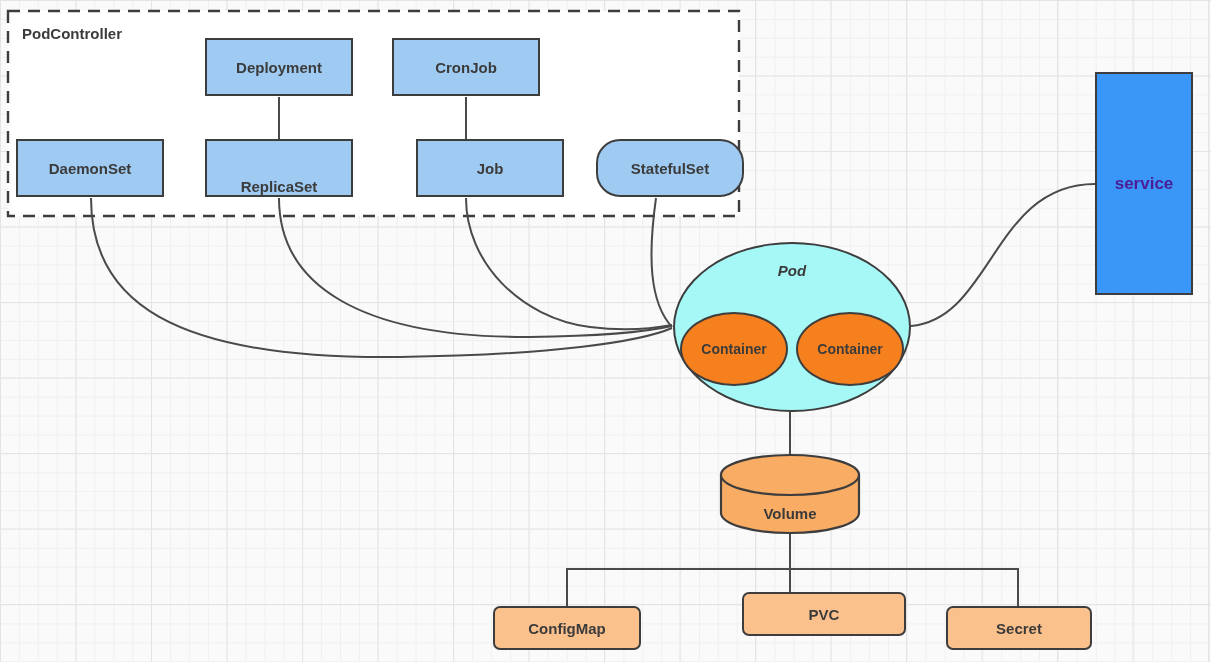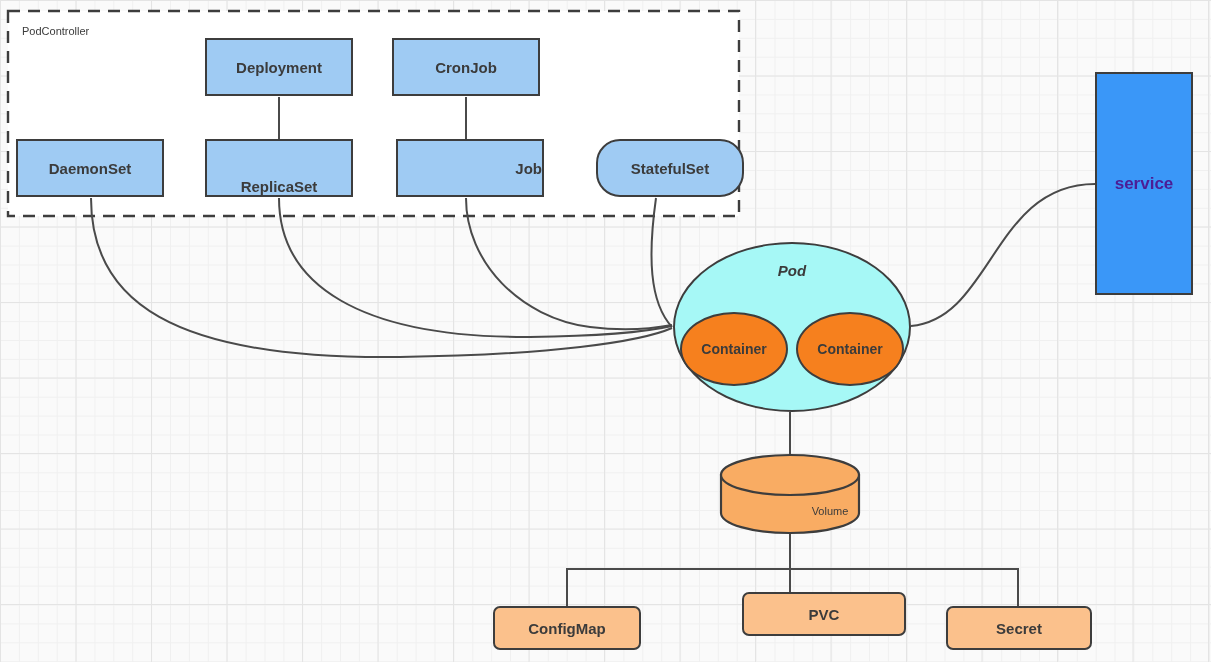--- a/index.html
+++ b/index.html
@@ -52,21 +52,21 @@
     border-width:2.5px;
     font-size:14px;
   }
   .service-box{
     left:1095px;top:72px;width:98px;height:223px;
     background:var(--service_fill,#3a97f8);
     font-size:17px;color:#4c1d95;
   }
   .floating-label{
     position:absolute;z-index:3;
-    font-weight:normal;font-size:11px;
+    font-weight:bold;font-size:15px;
     color:var(--text_color,#3b3b3b);
   }
   .center-label{display:flex;justify-content:center;}
 </style>
 </head>
 <body>
 
 <div id="canvas">
 
   <svg id="edge-layer" width="1211" height="662" viewBox="0 0 1211 662">
@@ -98,42 +98,42 @@
   </div>
   <div class="node blue-box" style="left:392px;top:38px;">
     <span>CronJob</span>
   </div>
   <div class="node blue-box" style="left:16px;top:139px;justify-content:center;">
     <span>DaemonSet</span>
   </div>
   <div class="node blue-box" style="left:205px;top:139px;align-items:flex-end;">
     <span>ReplicaSet</span>
   </div>
-  <div class="node blue-box" style="left:396px;top:139px;justify-content:flex-end;">
+  <div class="node blue-box" style="left:416px;top:139px;">
     <span>Job</span>
   </div>
   <div class="node blue-box" style="left:596px;top:139px;border-radius:24px;">
     <span>StatefulSet</span>
   </div>
 
   <div class="node pod">
     <span>Pod</span>
   </div>
   <div class="node container-ellipse" style="left:680px;top:312px;">
     <span>Container</span>
   </div>
   <div class="node container-ellipse" style="left:796px;top:312px;">
     <span>Container</span>
   </div>
 
   <div class="node service-box">
     <span>service</span>
   </div>
 
-  <div class="floating-label center-label" style="left:721px;top:505px;width:138px;margin-left:40px;">Volume</div>
+  <div class="floating-label center-label" style="left:721px;top:505px;width:138px;">Volume</div>
 
   <div class="node storage-box" style="left:493px;top:606px;justify-content:center;">
     <span>ConfigMap</span>
   </div>
   <div class="node storage-box" style="left:718px;top:592px;width:164px;margin-left:24px;">
     <span>PVC</span>
   </div>
   <div class="node storage-box" style="left:946px;top:606px;width:146px;">
     <span>Secret</span>
   </div>

